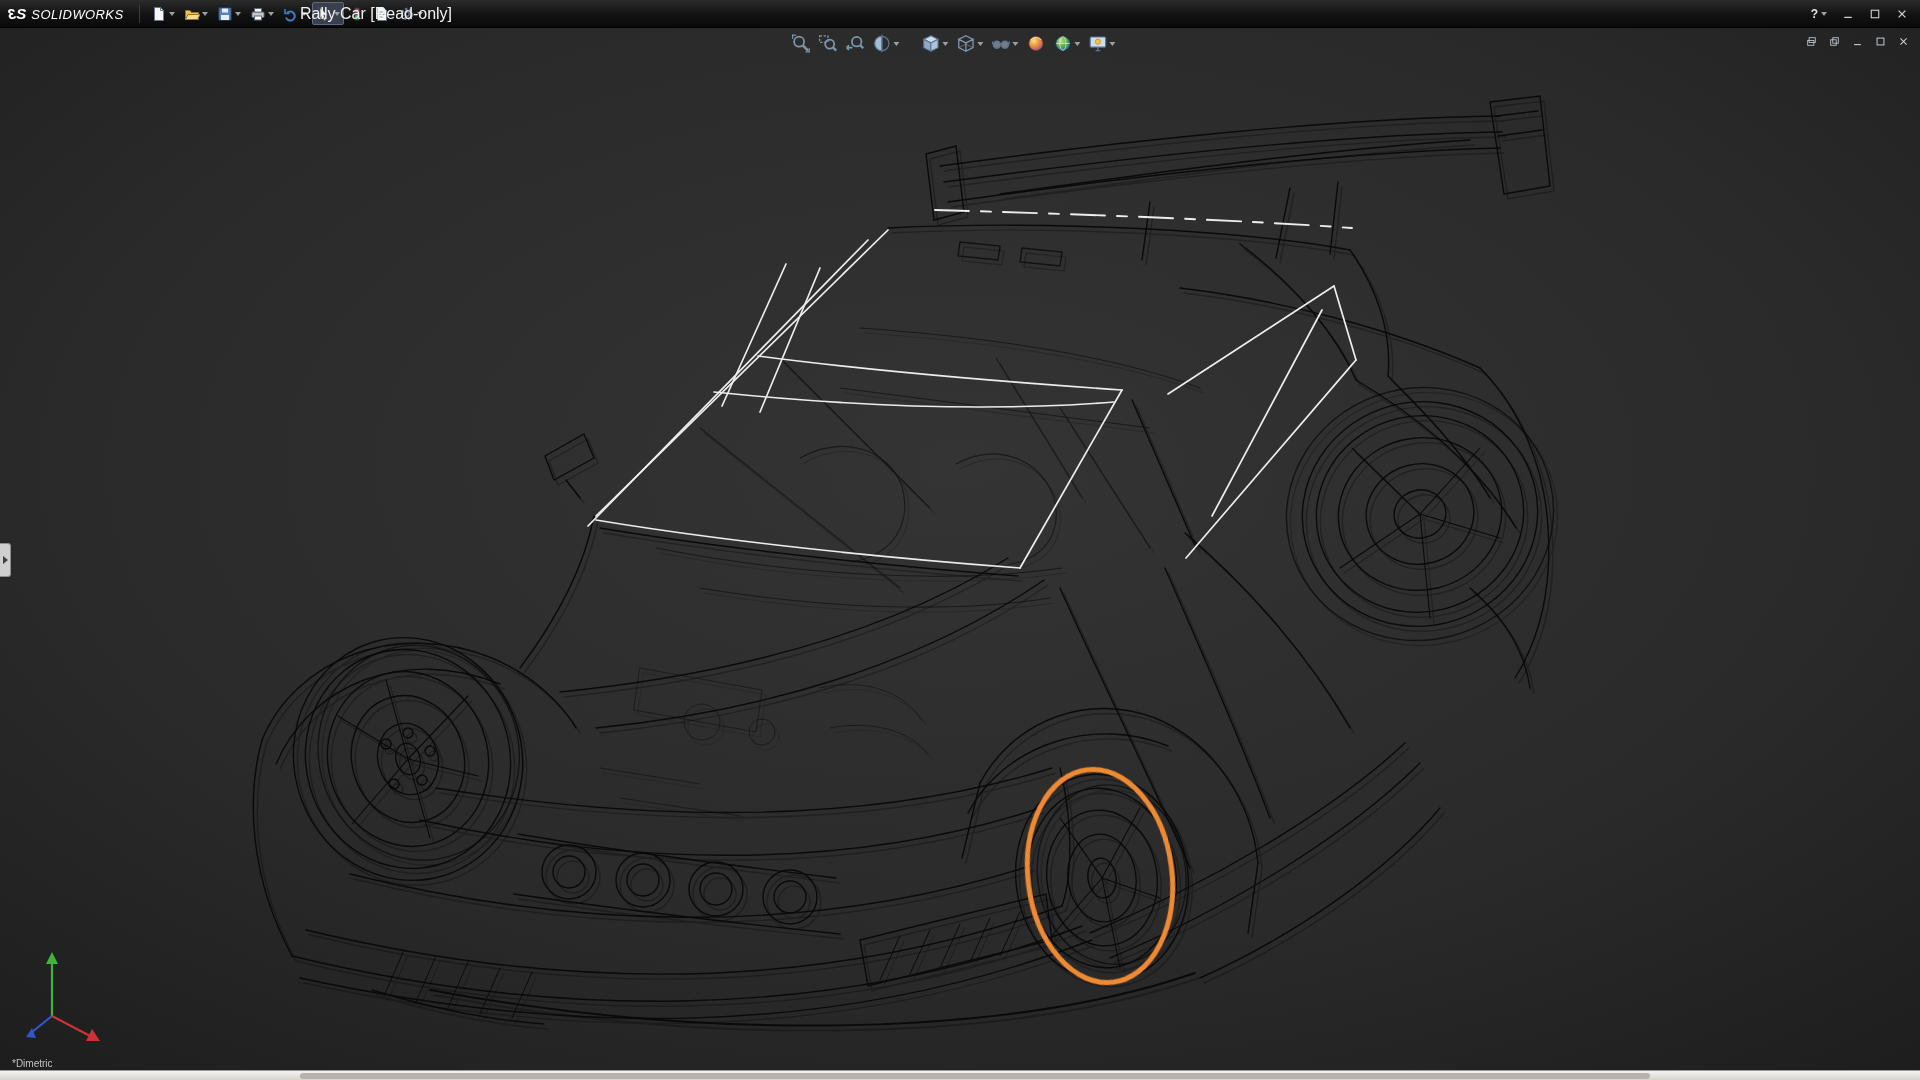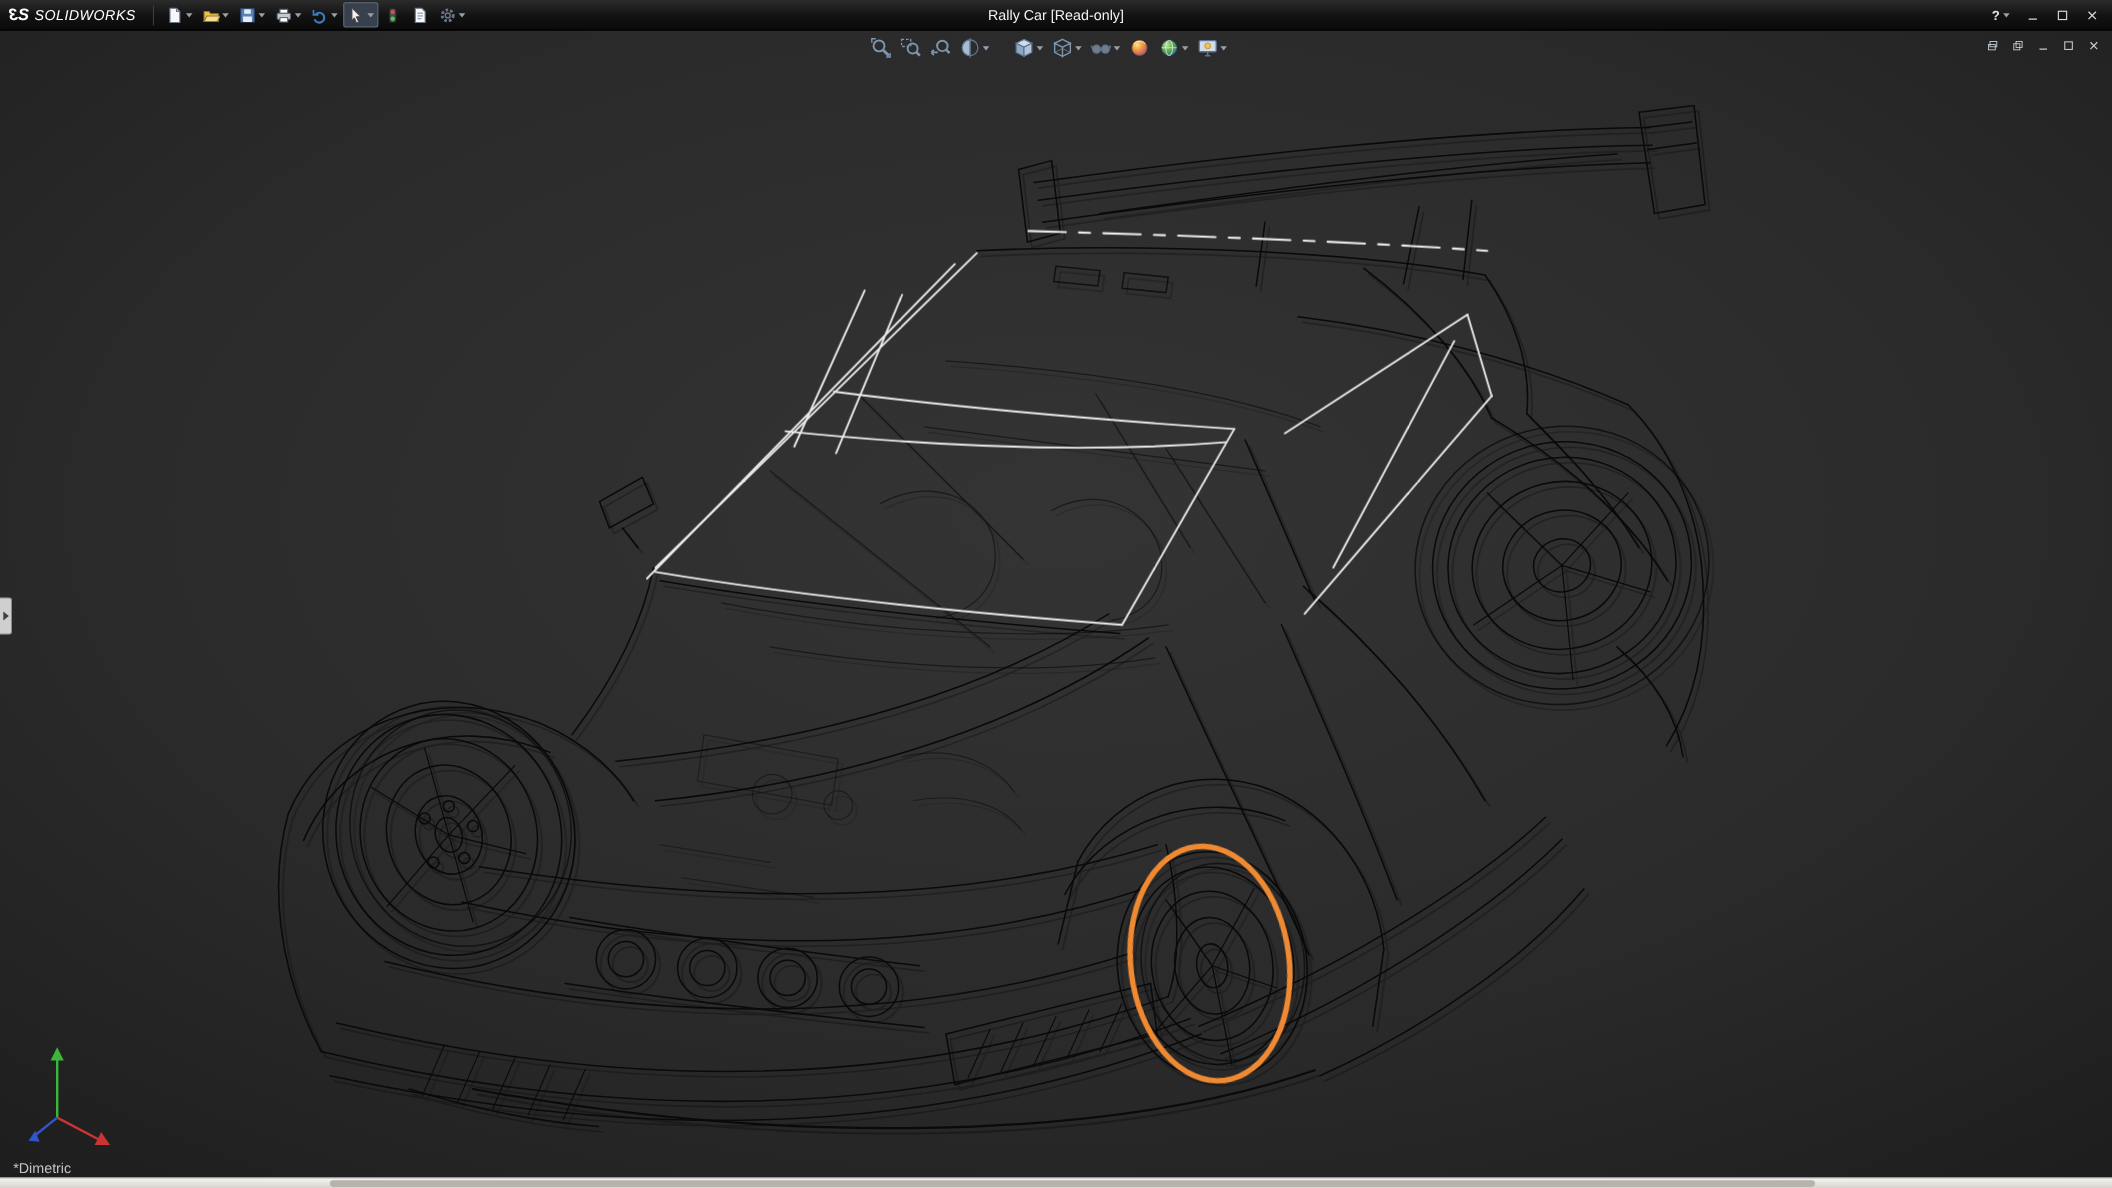--- a/index.html
+++ b/index.html
@@ -16,21 +16,21 @@
   .logo-text{font-style:italic;font-size:13px;letter-spacing:.4px;color:#fff}
   .logo-text b{font-weight:normal}
   .tb-sep{width:1px;height:18px;background:#3c3c3c;margin:0 7px}
   .file-toolbar{display:flex;align-items:center;gap:1px}
   .tbtn{display:flex;align-items:center;gap:2px;padding:2px 3px;height:23px;
     border:1px solid transparent;border-radius:2px}
   .tbtn.active{background:#39404d;border-color:#5d6b80}
   .ic{width:16px;height:16px;display:block}
   .caret{width:0;height:0;border-left:3px solid transparent;border-right:3px solid transparent;
     border-top:4px solid #9aa0a6}
-  .title{position:absolute;left:300px;right:300px;text-align:center;font-size:13px;
+  .title{position:absolute;left:300px;right:300px;font-size:16px;
     color:#f2f2f2;pointer-events:none}
   .tb-right{margin-left:auto;display:flex;align-items:center;gap:3px;padding-right:6px;z-index:2}
   .helpbtn{display:flex;align-items:center;gap:3px;padding:2px 5px;color:#e3e3e3;
     font-size:12px;font-weight:bold}
   .win-buttons{display:flex;align-items:center;gap:2px}
   .wbtn{width:25px;height:20px;display:flex;align-items:center;justify-content:center;color:#d8d8d8}
   .wbtn svg{width:12px;height:12px}
 
   
   .viewport{position:relative;flex:1;overflow:hidden;background:#262626}
@@ -45,21 +45,21 @@
   .doc-controls{position:absolute;top:6px;right:8px;display:flex;gap:5px}
   .dbtn{width:18px;height:15px;display:flex;align-items:center;justify-content:center;color:#c6cdd5}
   .dbtn svg{width:11px;height:11px}
 
   .flyout{position:absolute;left:0;top:515px;width:11px;height:34px;background:#cfcfcf;
     border:1px solid #8c8c8c;border-left:none;border-radius:0 3px 3px 0;
     display:flex;align-items:center;justify-content:center}
   .flyout .tri{width:0;height:0;border-top:4px solid transparent;border-bottom:4px solid transparent;
     border-left:5px solid #3f3f3f}
 
-  .orientation-label{position:absolute;left:12px;bottom:1px;color:#c3c3c3;font-size:13px}
+  .orientation-label{position:absolute;left:12px;bottom:1px;color:#c3c3c3;font-size:10px}
 
   
   .statusbar{flex:0 0 10px;height:10px;background:linear-gradient(#f5f4f2,#d7d4ce);
     border-top:1px solid #979797;position:relative}
   .hscroll{position:absolute;left:300px;width:1350px;top:2px;height:6px;background:#b7b3ab;
     border-radius:3px}
 </style>
 </head>
 <body>
 

